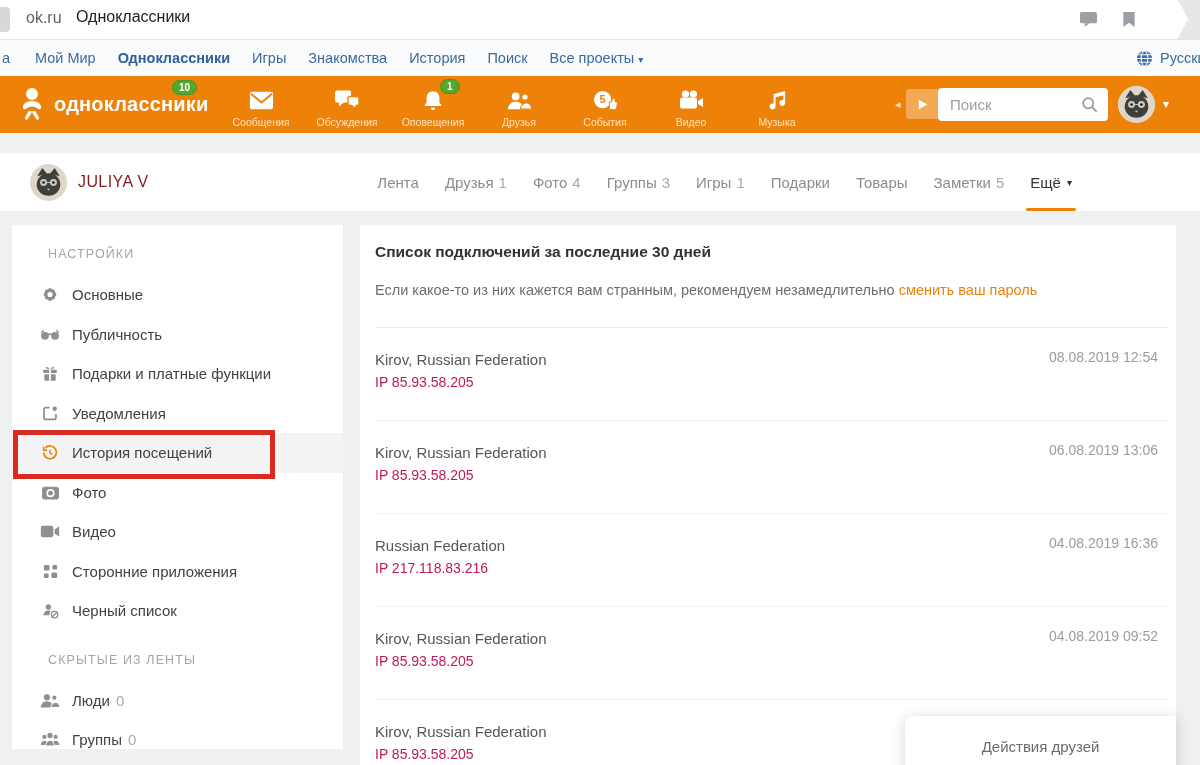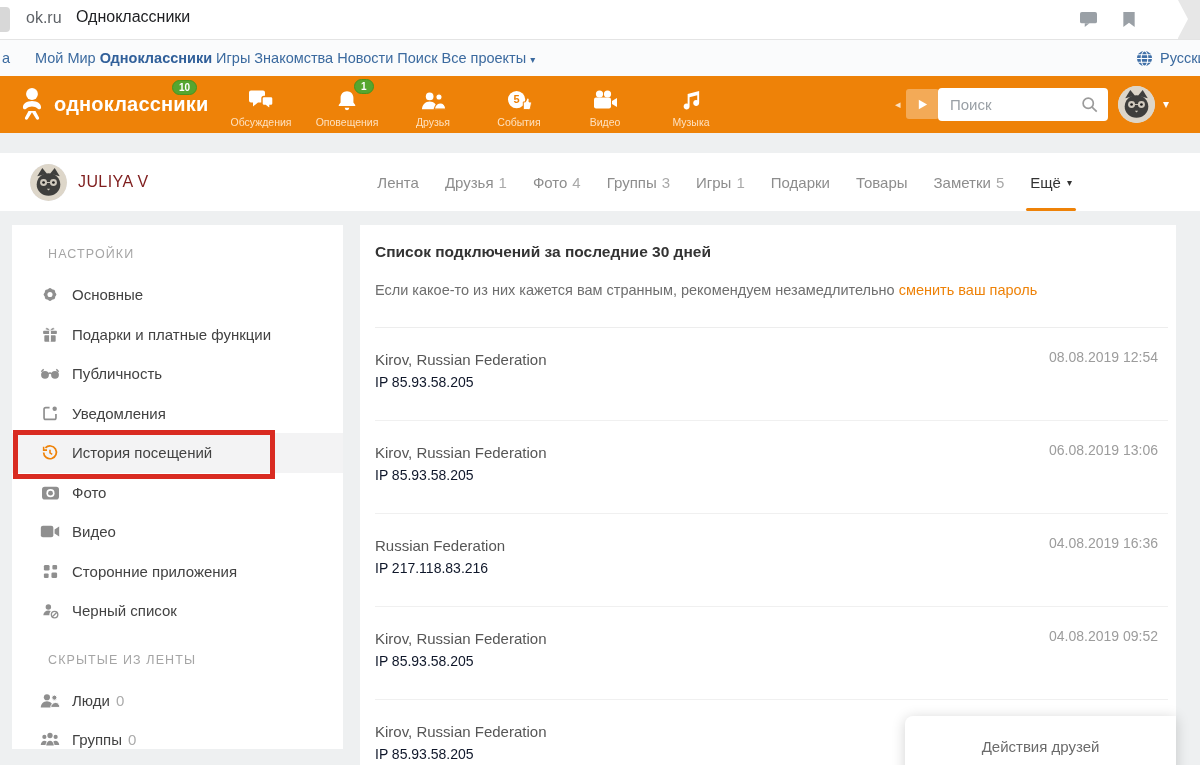--- a/index.html
+++ b/index.html
@@ -10,21 +10,21 @@
   .browser-bar{position:absolute;top:0;left:0;right:0;height:39px;background:#fff;border-bottom:1px solid #e4e4e4;z-index:6;}
   .tab-stub{position:absolute;left:-5px;top:7px;width:15px;height:25px;background:#d8d8d8;border-radius:4px;}
   .host{position:absolute;left:26px;top:9px;font-size:16px;color:#5f6368;}
   .bpage-title{position:absolute;left:76px;top:8px;font-size:16px;color:#202124;}
   .bb-icons{position:absolute;right:64px;top:11px;display:flex;gap:24px;color:#9aa0a6;}
   .corner-notch{position:absolute;right:0;top:0;width:22px;height:39px;background:#e7e7e7;}
   .corner-notch::before{content:"";position:absolute;left:0;top:0;border-top:19.5px solid transparent;border-bottom:19.5px solid transparent;border-left:10px solid #fff;}
   
   .topnav{position:absolute;top:40px;left:0;right:0;height:36px;background:#fafbfc;display:flex;align-items:center;font-size:14.5px;z-index:5;}
   .partial{position:absolute;left:2px;color:#3b6a9f;}
-  #topnav-items{display:flex;gap:4px;margin-left:35px;}
+  #topnav-items{display:flex;gap:22px;margin-left:35px;}
   .tn-item{color:#3b6a9f;cursor:pointer;white-space:nowrap;}
   .tn-item.active{font-weight:bold;color:#31609a;}
   .tn-caret{font-size:10px;margin-left:4px;}
   .lang{position:absolute;left:1136px;display:flex;gap:7px;align-items:center;color:#3b6a9f;white-space:nowrap;}
   
   .orange{position:absolute;top:76px;left:0;right:0;height:57px;background:var(--orange,#ee8208);z-index:5;}
   .logo{position:absolute;left:13px;top:9px;display:flex;align-items:center;--cut:#ee8208;cursor:pointer;}
   .logo-text{color:#fff;font-weight:bold;font-size:20px;margin-left:3px;letter-spacing:.2px;}
   .badge{background:#55a630;border:1px solid #47941f;color:#fff;font-size:10px;font-weight:bold;border-radius:9px;padding:1px 6px;line-height:11px;}
   .logo-badge{position:absolute;left:159px;top:-5px;}
@@ -65,21 +65,21 @@
   .red-box{position:absolute;left:1px;top:205px;width:262px;height:49px;border:5px solid var(--red,#d92b21);box-sizing:border-box;pointer-events:none;z-index:3;}
   
   .main-card{position:absolute;left:360px;top:225px;width:816px;bottom:0;background:#fff;}
   .m-title{padding:18px 0 0 15px;font-size:15.5px;font-weight:bold;color:#333;}
   .m-sub{margin:21px 0 0 15px;font-size:14.5px;color:#6e6e6e;}
   .m-link{color:var(--orange,#ee8208);cursor:pointer;}
   .m-divider{margin:29px 8px 0 15px;border-top:1px solid #ededed;}
   .conn-row{position:relative;height:92px;margin:0 8px 0 15px;border-bottom:1px solid #f0f0f0;}
   .conn-row:last-child{border-bottom:none;}
   .c-loc{position:absolute;top:23px;left:0;font-size:15px;color:#565656;}
-  .c-ip{position:absolute;top:46px;left:0;font-size:14px;color:#0f172a;}
+  .c-ip{position:absolute;top:46px;left:0;font-size:14px;color:#be185d;}
   .c-date{position:absolute;top:21px;right:10px;font-size:14px;color:#9c9c9c;}
   
   .popup{position:absolute;left:905px;top:716px;width:271px;height:70px;background:#fff;border-radius:8px 0 0 0;
     box-shadow:0 2px 14px rgba(0,0,0,.18);z-index:7;display:flex;justify-content:center;padding-top:22px;
     box-sizing:border-box;font-size:15px;color:#6b6b6b;cursor:pointer;}
 </style>
 </head>
 <body>
 
 <div class="stage">
@@ -104,21 +104,21 @@
     <div class="corner-notch"></div>
   </div>
 
   <div class="topnav">
     <span class="partial">а</span>
     <div id="topnav-items">
         <span class="tn-item">Мой Мир</span>
         <span class="tn-item active">Одноклассники</span>
         <span class="tn-item">Игры</span>
         <span class="tn-item">Знакомства</span>
-        <span class="tn-item">Новости</span>
+        <span class="tn-item">История</span>
         <span class="tn-item">Поиск</span>
         <span class="tn-item">Все проекты<span class="tn-caret">▾</span></span>
       </div>
     <div class="lang">
       <span class="ic">
           <svg width="17" height="17" viewBox="0 0 18 18">
             <circle cx="9" cy="9" r="8" fill="#3f6fa7"></circle>
             <g stroke="#fff" stroke-width="1.1" fill="none">
               <ellipse cx="9" cy="9" rx="3.5" ry="8"></ellipse>
               <path d="M1 9h16M2.4 5h13.2M2.4 13h13.2"></path>
@@ -135,20 +135,29 @@
           <svg width="38" height="38" viewBox="0 0 36 36" fill="#fff">
             <circle cx="18" cy="8.5" r="5.6"></circle>
             <path d="M18 15.2c-5 0-8.6 2.6-8.6 6.1 0 .9.7 1.7 1.7 1.7.5 0 .9-.2 1.4-.6 1.6-1.3 3.4-2 5.5-2s3.9.7 5.5 2c.5.4.9.6 1.4.6 1 0 1.7-.8 1.7-1.7 0-3.5-3.6-6.1-8.6-6.1z"></path>
             <path d="M14.7 24.6l-3.3 6.2c-.5 1 .2 2.1 1.3 2.1.5 0 1-.3 1.3-.8l4-6.2 4 6.2c.3.5.8.8 1.3.8 1.1 0 1.8-1.1 1.3-2.1l-3.3-6.2z"></path>
           </svg>
         </span>
       <span class="logo-text">одноклассники</span>
       <span class="badge logo-badge">10</span>
     </div>
     <div id="header-nav" class="hnav">
+        <div class="hnav-item">
+          <span class="ic">
+            <svg width="25" height="21" viewBox="0 0 26 22">
+              <rect x="1" y="2" width="24" height="18" rx="2" fill="currentColor"></rect>
+              <path d="M2 4l11 9 11-9" fill="none" stroke="var(--cut,#fff)" stroke-width="2"></path>
+            </svg>
+          </span>
+          <span class="hnav-label">Сообщения</span>
+        </div>
         <div class="hnav-item">
           <span class="ic">
             <svg width="26" height="21" viewBox="0 0 26 22" fill="currentColor">
               <path d="M3 1h12a2 2 0 0 1 2 2v8a2 2 0 0 1-2 2h-5l-5 4v-4H3a2 2 0 0 1-2-2V3a2 2 0 0 1 2-2z"></path>
               <g stroke="var(--cut,#fff)" stroke-width="1.4">
                 <path d="M16 7h7a2 2 0 0 1 2 2v5a2 2 0 0 1-2 2h-1v3.5L17.5 16H16a2 2 0 0 1-2-2V9a2 2 0 0 1 2-2z"></path>
               </g>
             </svg>
           </span>
           <span class="hnav-label">Обсуждения</span>
@@ -277,38 +286,38 @@
             <svg width="18" height="18" viewBox="0 0 20 20" fill="currentColor">
               <rect x="4" y="4" width="12" height="12" rx="2.5"></rect>
               <rect x="4" y="4" width="12" height="12" rx="2.5" transform="rotate(45 10 10)"></rect>
               <circle cx="10" cy="10" r="3" fill="var(--cut,#fff)"></circle>
             </svg>
           </span>
           <span class="lbl">Основные</span>
         </div>
         <div class="side-item">
           <span class="ic">
+            <svg width="21" height="14" viewBox="0 0 22 14" fill="currentColor">
+              <circle cx="5.5" cy="8.5" r="4.3"></circle>
+              <circle cx="16.5" cy="8.5" r="4.3"></circle>
+              <path d="M9 7.5c1.3-1.4 2.7-1.4 4 0M1.5 5L4 2.3M20.5 5L18 2.3" stroke="currentColor" stroke-width="1.6" fill="none"></path>
+            </svg>
+          </span>
+          <span class="lbl">Публичность</span>
+        </div>
+        <div class="side-item">
+          <span class="ic">
             <svg width="18" height="19" viewBox="0 0 20 21" fill="currentColor">
               <path d="M10 5C8 1.5 4.5 1.5 4.5 3.5s3 2 5.5 1.5zM10 5c2-3.5 5.5-3.5 5.5-1.5s-3 2-5.5 1.5z" stroke="var(--cut,#fff)" stroke-width=".8"></path>
               <rect x="1.5" y="6" width="17" height="4" rx="1"></rect>
               <rect x="3" y="11.5" width="14" height="8" rx="1"></rect>
               <rect x="8.9" y="6" width="2.2" height="13.5" fill="var(--cut,#fff)"></rect>
             </svg>
           </span>
           <span class="lbl">Подарки и платные функции</span>
-        </div>
-        <div class="side-item">
-          <span class="ic">
-            <svg width="21" height="14" viewBox="0 0 22 14" fill="currentColor">
-              <circle cx="5.5" cy="8.5" r="4.3"></circle>
-              <circle cx="16.5" cy="8.5" r="4.3"></circle>
-              <path d="M9 7.5c1.3-1.4 2.7-1.4 4 0M1.5 5L4 2.3M20.5 5L18 2.3" stroke="currentColor" stroke-width="1.6" fill="none"></path>
-            </svg>
-          </span>
-          <span class="lbl">Публичность</span>
         </div>
         <div class="side-item">
           <span class="ic">
             <svg width="18" height="18" viewBox="0 0 20 20" fill="none" stroke="currentColor" stroke-width="2">
               <path d="M9.5 3H5a2 2 0 0 0-2 2v10a2 2 0 0 0 2 2h10a2 2 0 0 0 2-2v-4.5"></path>
               <circle cx="15.5" cy="4.5" r="2.6" fill="currentColor" stroke="none"></circle>
             </svg>
           </span>
           <span class="lbl">Уведомления</span>
         </div>

